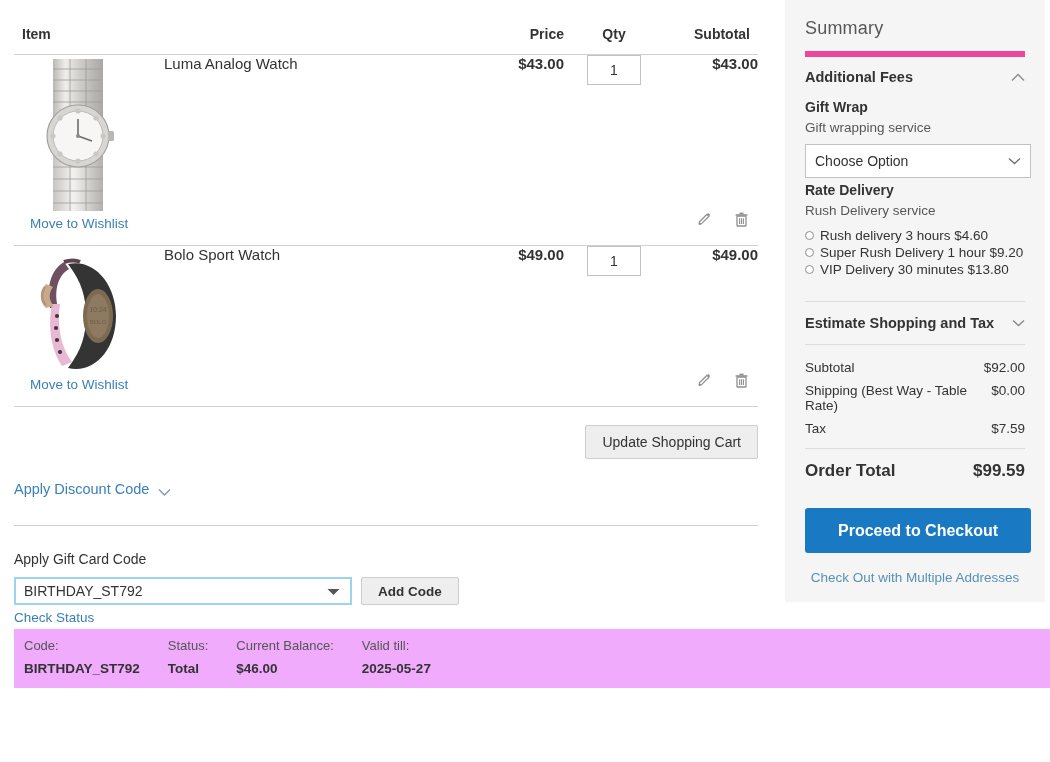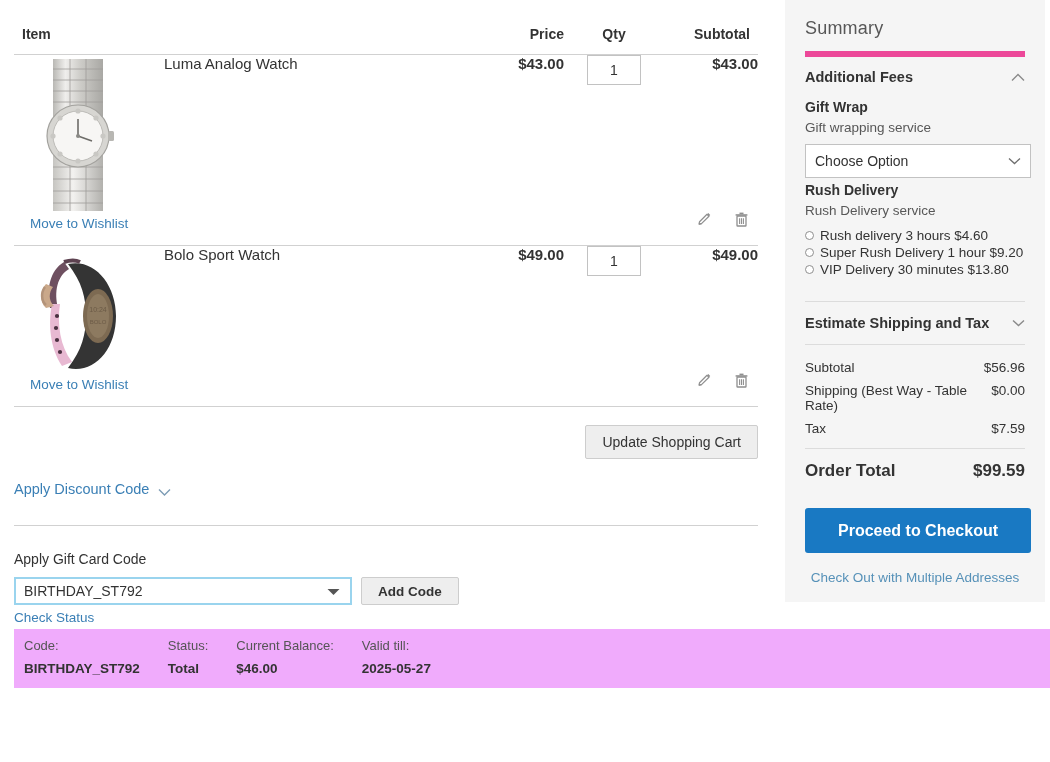--- a/index.html
+++ b/index.html
@@ -496,51 +496,51 @@
       <div class="fee-desc">Gift wrapping service</div>
       <div class="sum-select">
         <span>Choose Option</span>
         <svg width="13" height="8" viewBox="0 0 13 8">
           <path d="M1 1.5 L6.5 6.5 L12 1.5" fill="none" stroke="#6e6e6e" stroke-width="1.3"></path>
         </svg>
       </div>
     </div>
 
     <div>
-      <div class="fee-title">Rush Delivery</div>
+      <div class="fee-title">Rate Delivery</div>
       <div class="fee-desc">Rush Delivery service</div>
       <div class="radio-list">
         <label class="radio-item">
           <span class="radio-mark"></span>
           <span class="txt">Rush delivery 3 hours $4.60</span>
         </label>
         <label class="radio-item">
           <span class="radio-mark"></span>
           <span class="txt">Super Rush Delivery 1 hour $9.20</span>
         </label>
         <label class="radio-item">
           <span class="radio-mark"></span>
           <span class="txt">VIP Delivery 30 minutes $13.80</span>
         </label>
       </div>
     </div>
 
     <div class="sum-divider"></div>
 
     <div class="estimate-head">
-      <span class="lbl">Estimate Shipping and Tax</span>
+      <span class="lbl">Estimate Shopping and Tax</span>
       <svg width="13" height="8" viewBox="0 0 13 8">
         <path d="M1 1.5 L6.5 6.5 L12 1.5" fill="none" stroke="#8a8a8a" stroke-width="1.4"></path>
       </svg>
     </div>
 
     <div class="totals">
       <div class="total-row">
         <span>Subtotal</span>
-        <span>$56.96</span>
+        <span>$92.00</span>
       </div>
       <div class="total-row">
         <span>Shipping (Best Way - Table Rate)</span>
         <span>$0.00</span>
       </div>
       <div class="total-row">
         <span>Tax</span>
         <span>$7.59</span>
       </div>
       <div class="totals-rule"></div>

